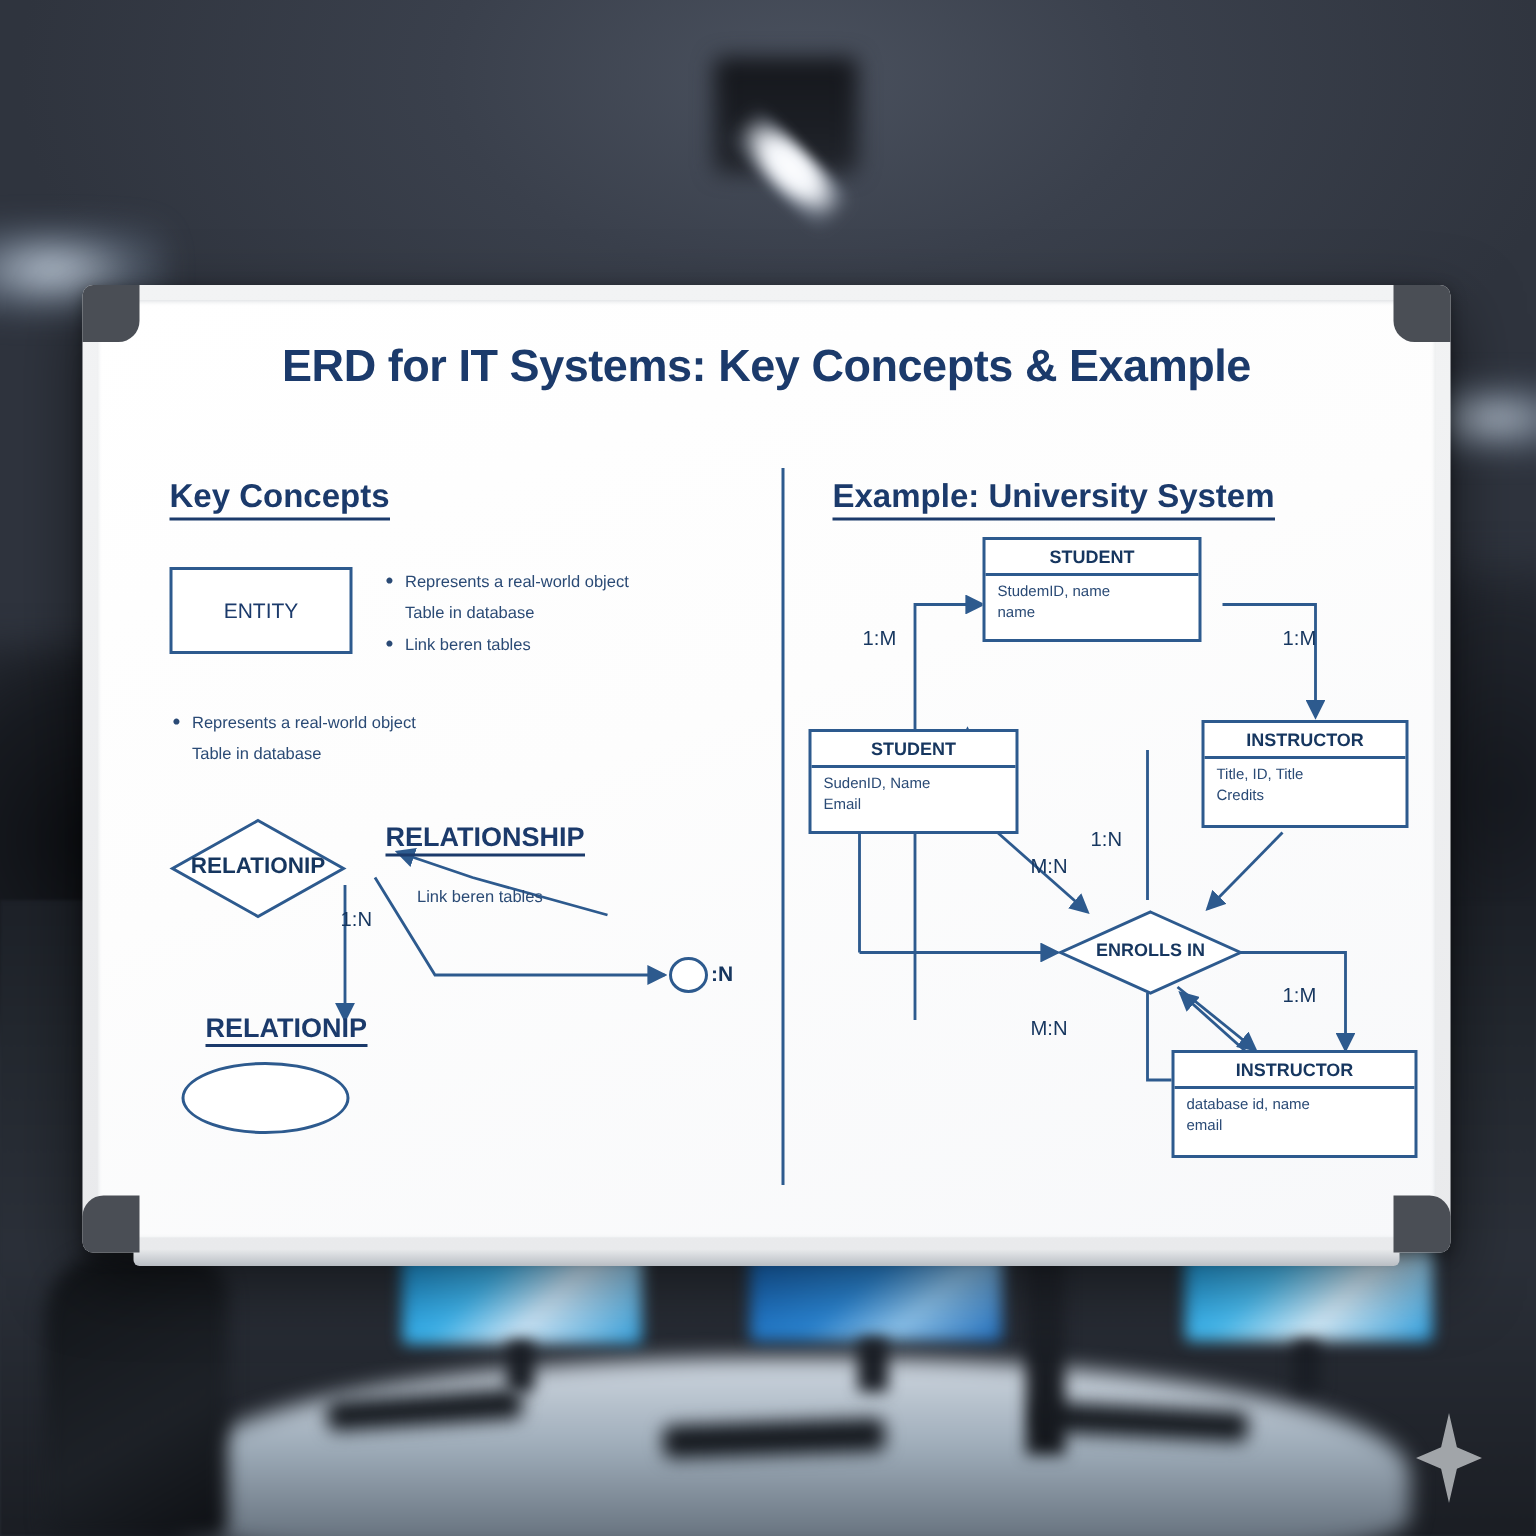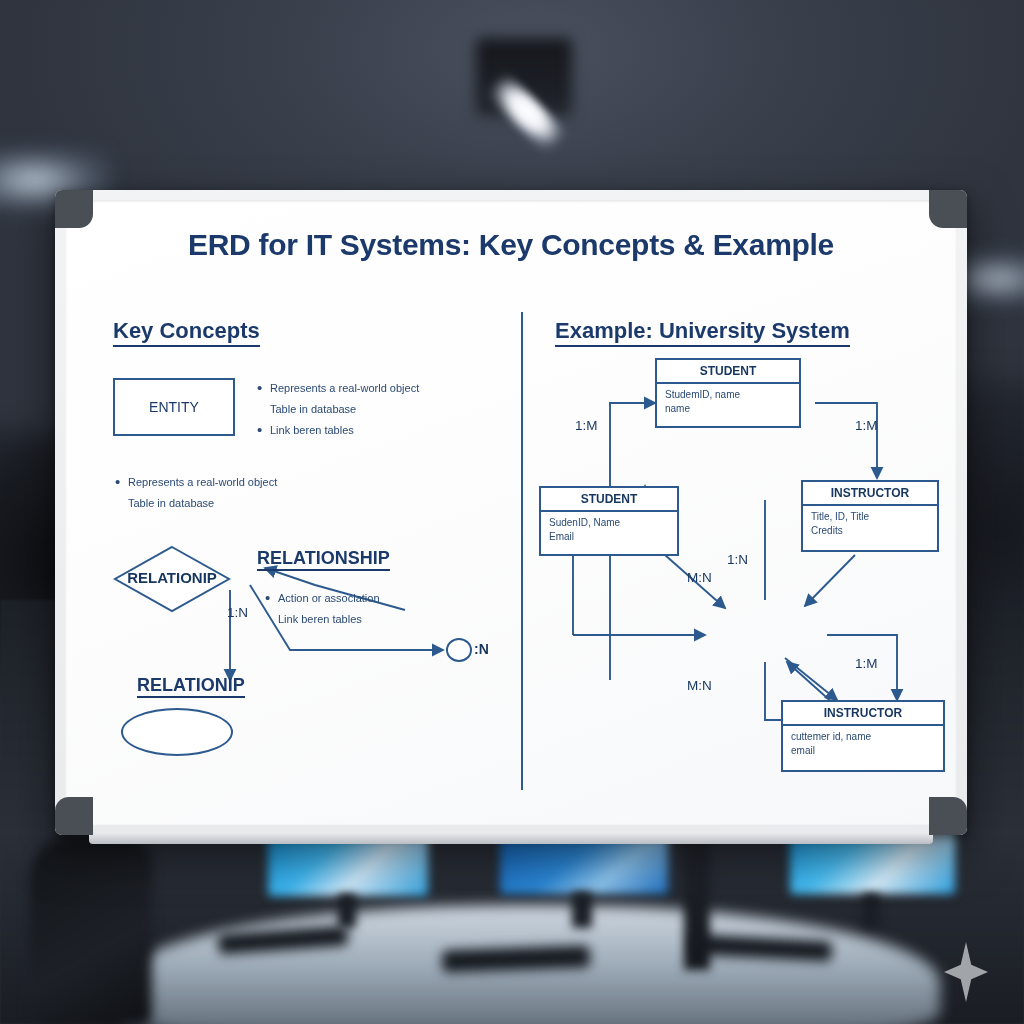--- a/index.html
+++ b/index.html
@@ -275,21 +275,20 @@
     <div class="diamond-wrap" style="left:48px; top:345px; width:118px; height:68px;">
       <svg width="118" height="68" viewBox="0 0 118 68">
         <polygon points="59,2 116,34 59,66 2,34" fill="#fff" stroke="#2d5a8e" stroke-width="2"></polygon>
       </svg>
       <div class="dlabel" style="top:24px; font-size:15px;">RELATIONIP</div>
     </div>
 
     <div class="shape-lbl" style="left:192px; top:348px;">RELATIONSHIP</div>
 
     <div class="bullets" style="left:198px; top:388px; width:250px;">
-      <div class="li">Action or association</div>
       <div class="cont">Link beren tables</div>
     </div>
 
     <div class="mlabel" style="left:162px; top:405px;">1:N</div>
 
     <div class="ellipse" style="left:381px; top:438px; width:26px; height:24px;"></div>
     <div class="mlabel" style="left:409px; top:441px; font-size:14px; font-weight:bold;">:N</div>
 
     <div class="shape-lbl" style="left:72px; top:475px;">RELATIONIP</div>
 
@@ -316,25 +315,31 @@
       <div class="hd card-title-sm">INSTRUCTOR</div>
       <div class="bd card-body-sm">
         <div>Title, ID, Title</div>
         <div>Credits</div>
       </div>
     </div>
 
     <div class="card" style="left:716px; top:500px; width:164px; height:72px;">
       <div class="hd card-title-sm">INSTRUCTOR</div>
       <div class="bd card-body-sm">
-        <div>cuttemer id, name</div>
+        <div>database id, name</div>
         <div>email</div>
       </div>
     </div>
 
+    <div class="diamond-wrap" style="left:640px; top:406px; width:124px; height:58px;">
+      <svg width="124" height="58" viewBox="0 0 124 58">
+        <polygon points="62,2 122,29 62,56 2,29" fill="#fff" stroke="#2d5a8e" stroke-width="2"></polygon>
+      </svg>
+      <div class="dlabel" style="top:20px; font-size:12px;">ENROLLS IN</div>
+    </div>
 
     <div class="mlabel" style="left:510px; top:218px;">1:M</div>
     <div class="mlabel" style="left:790px; top:218px;">1:M</div>
     <div class="mlabel" style="left:622px; top:370px;">M:N</div>
     <div class="mlabel" style="left:662px; top:352px;">1:N</div>
     <div class="mlabel" style="left:622px; top:478px;">M:N</div>
     <div class="mlabel" style="left:790px; top:456px;">1:M</div>
 
   </div>
 </div>

